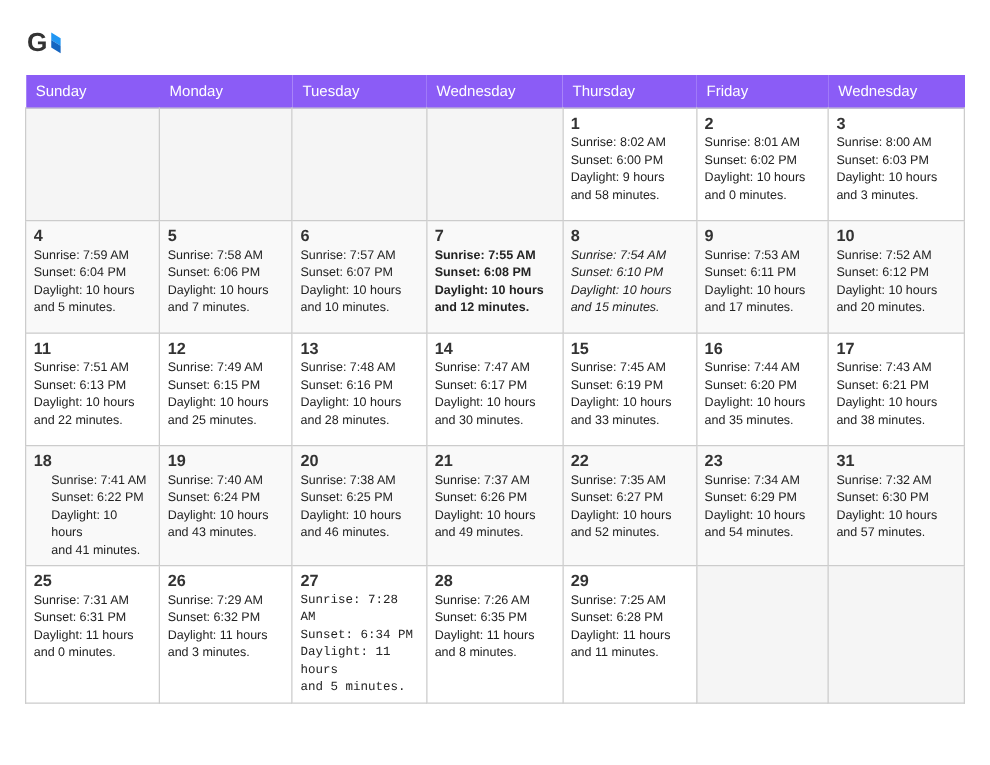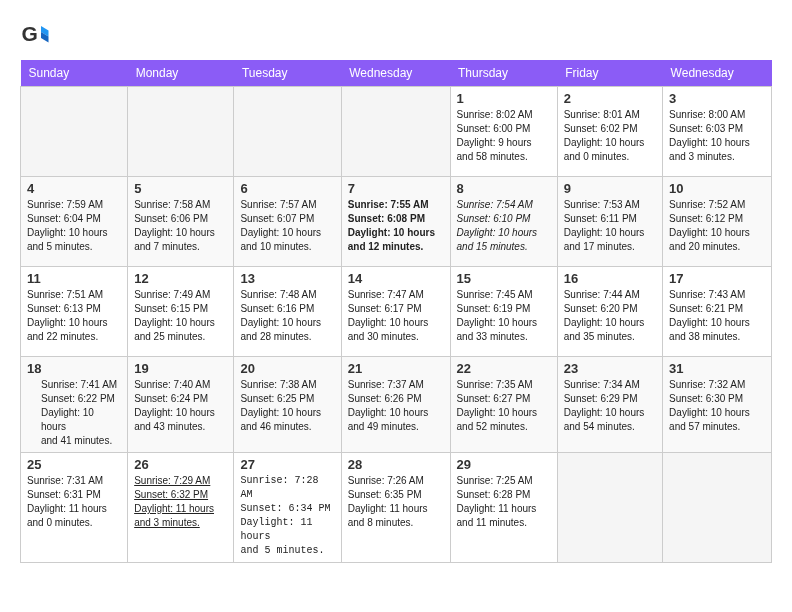--- a/index.html
+++ b/index.html
@@ -296,21 +296,21 @@
       <tr>
         <td>
           <span class="day-num">25</span>
           <div class="day-info" style="white-space: pre-line;">Sunrise: 7:31 AM
 Sunset: 6:31 PM
 Daylight: 11 hours
 and 0 minutes.</div>
         </td>
         <td>
           <span class="day-num">26</span>
-          <div class="day-info" style="white-space: pre-line; text-decoration: underline;">Sunrise: 7:29 AM
+          <div class="day-info" style="white-space: pre-line;">Sunrise: 7:29 AM
 Sunset: 6:32 PM
 Daylight: 11 hours
 and 3 minutes.</div>
         </td>
         <td>
           <span class="day-num">27</span>
           <div class="day-info" style="white-space: pre-line; font-family: Liberation Mono, monospace;">Sunrise: 7:28 AM
 Sunset: 6:34 PM
 Daylight: 11 hours
 and 5 minutes.</div>

